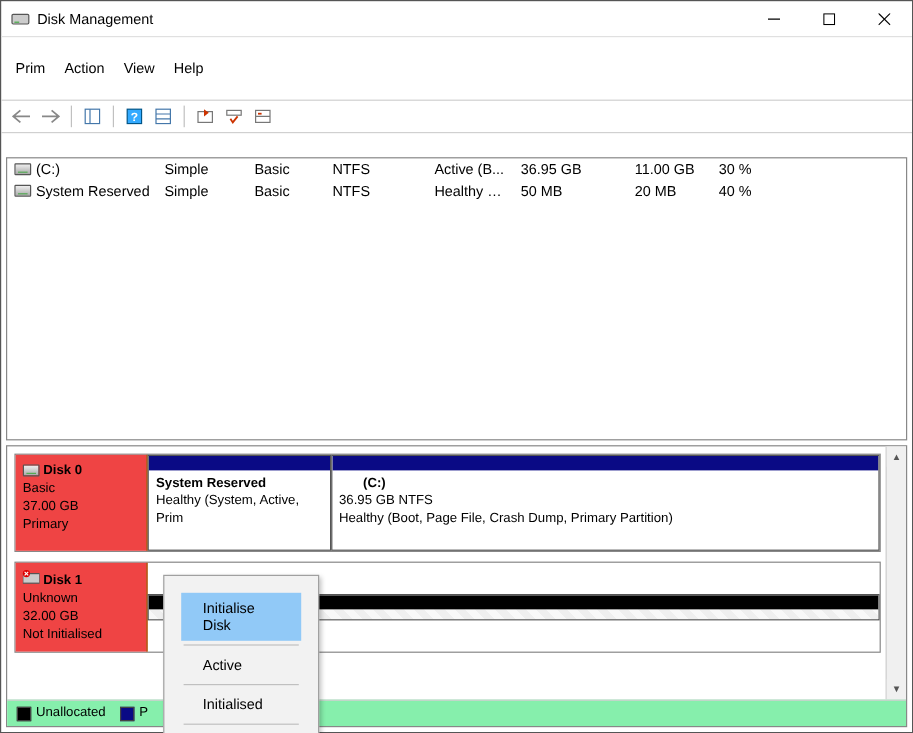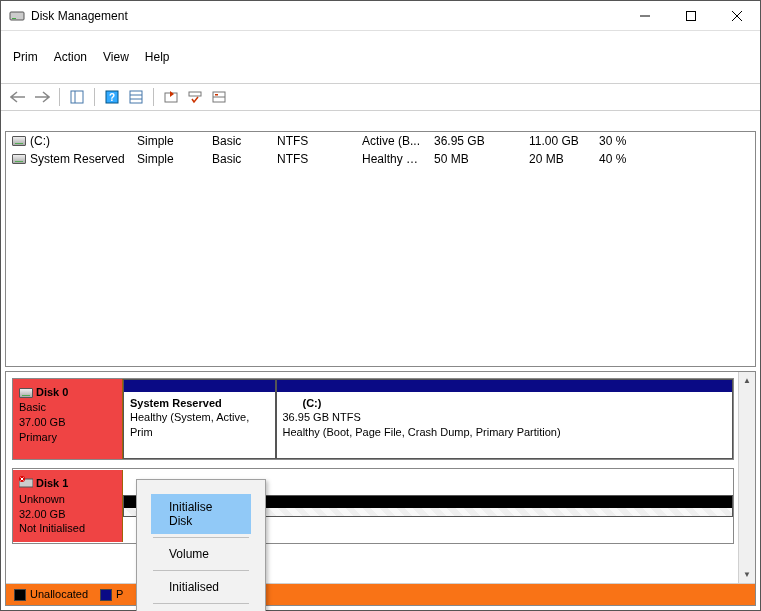--- a/index.html
+++ b/index.html
@@ -225,21 +225,21 @@
   }
   
   .legend {
     height: 22px;
     border-top: 1px solid #d0d0d0;
     display: flex;
     align-items: center;
     padding: 0 8px;
     gap: 12px;
     font-size: 11px;
-    background: #f97316;
+    background: #86efac;
   }
   .legend .swatch {
     width: 12px; height: 12px;
     border: 1px solid #444;
     display: inline-block;
     margin-right: 4px;
     vertical-align: middle;
   }
   .legend .swatch.black { background: #000; }
   .legend .swatch.blue { background: #0a0a85; }
@@ -469,20 +469,20 @@
           <span class="swatch blue"></span><span>P</span>
         </span>
       </div>
     </div>
 
   </div>
 
   <div class="context-menu">
     <div class="cm-item hover">Initialise Disk</div>
     <div class="cm-sep"></div>
-    <div class="cm-item">Volume</div>
+    <div class="cm-item">Active</div>
     <div class="cm-sep"></div>
     <div class="cm-item">Initialised</div>
     <div class="cm-sep"></div>
     <div class="cm-item">Help</div>
   </div>
 
 </div>
 
 </body></html>

